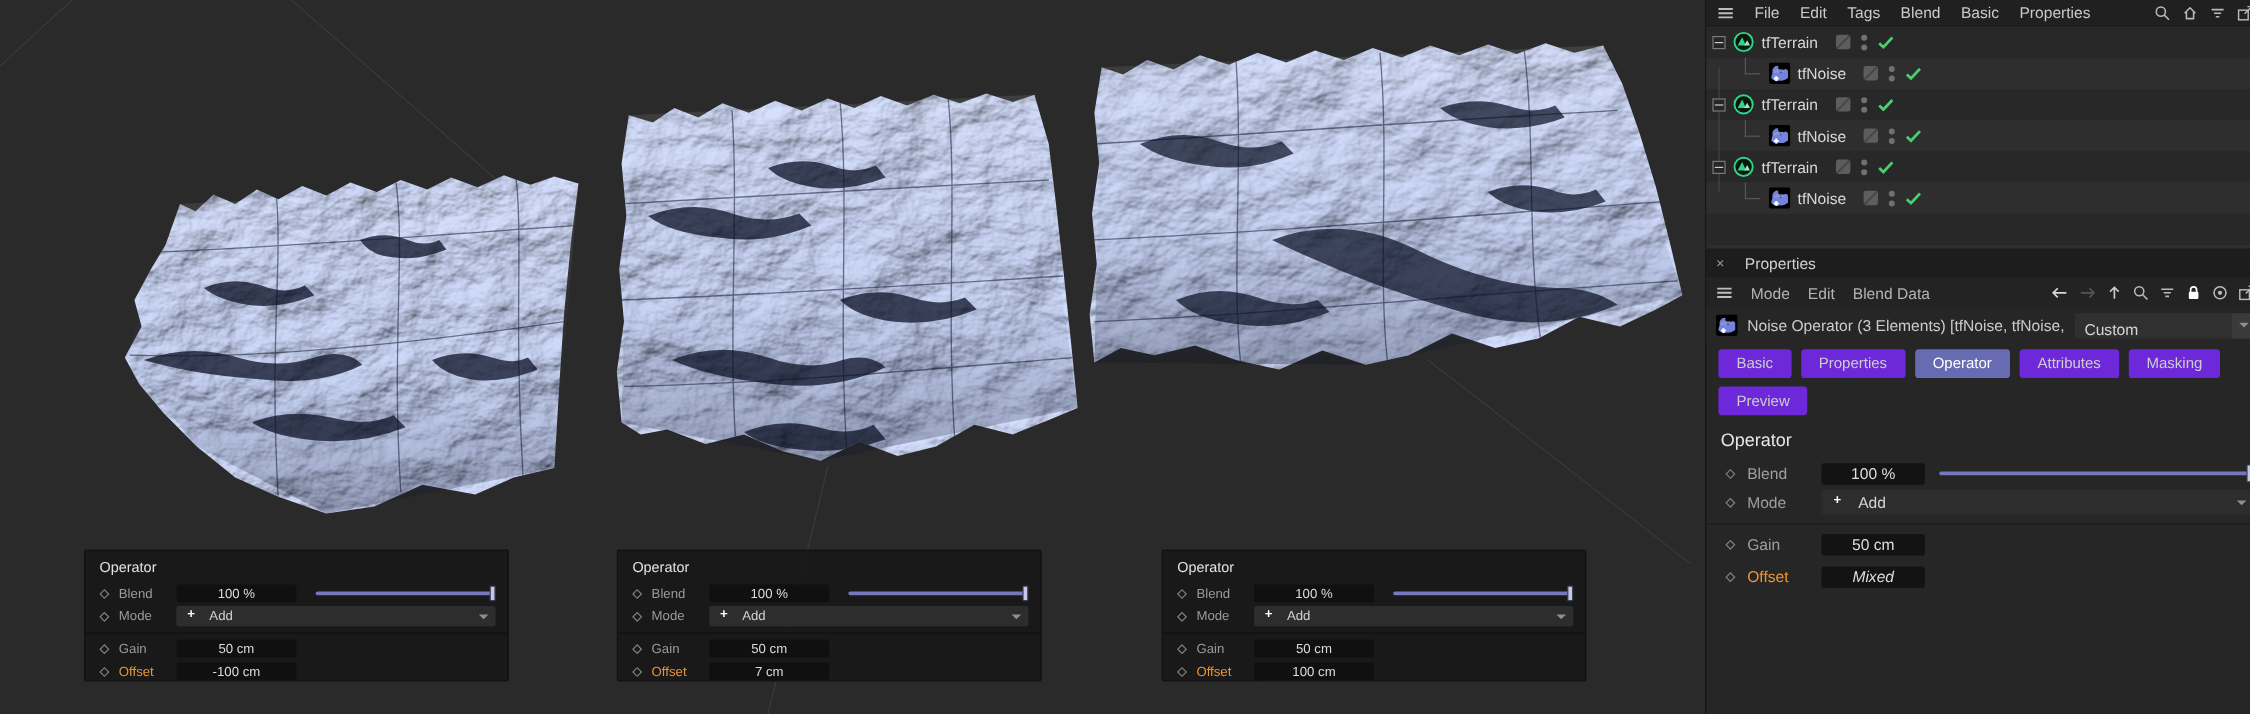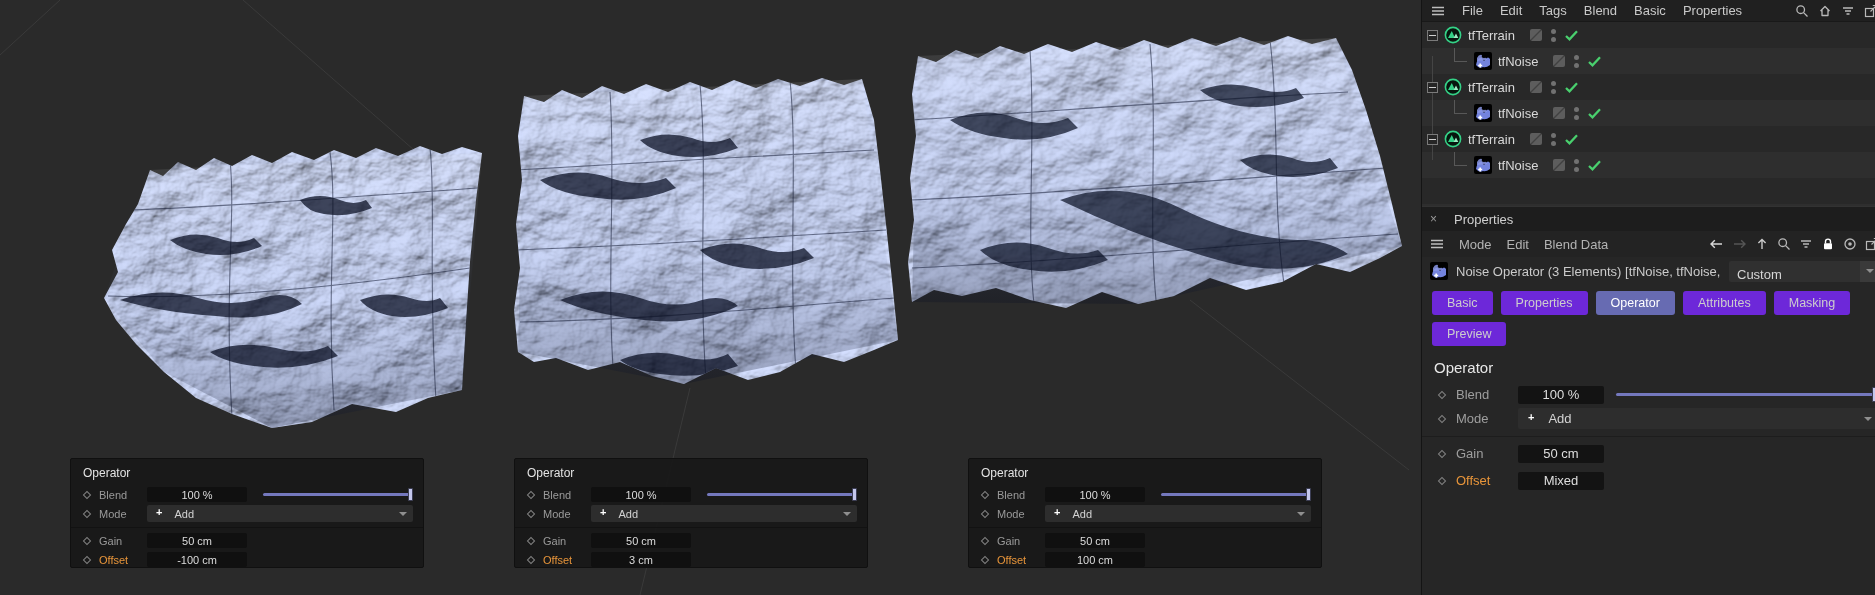--- a/index.html
+++ b/index.html
@@ -63,21 +63,21 @@
   .tab{height:24px;padding:0 15px;background:#6d28d9;border-radius:3px;color:#cdcdcd;font-size:12.5px;
        display:flex;align-items:center;white-space:nowrap}
   .tab.active{background:#676bb2;color:#fff}
 
   .section-title{color:#e8e8e8;font-size:15px;padding:13px 0 7px 12px}
   .arow{display:flex;align-items:center;height:23px;padding:0 9px 0 14px;gap:8px;font-size:13px;margin-bottom:1px}
   .alabel{color:#9e9e9e;width:54px;flex:none}
   .alabel.orange{color:#e8953a}
   .aval{width:86px;height:18px;background:#131313;border-radius:2px;color:#dedede;display:flex;
         align-items:center;justify-content:center;font-size:13px;flex:none}
-  .aval.italic{}
+  .aval.italic{font-style:italic}
   .aslider{flex:1;position:relative;height:15px;margin-left:4px}
   .aslider .track{top:6px}
   .aslider .handle{width:6px;height:15px}
   .adrop{flex:1;height:21px;background:#2d2d2d;border-radius:2px;display:flex;align-items:center;position:relative;
          color:#d4d4d4;font-size:13px;padding-left:10px;gap:14px}
   .adrop .caret{top:9px}
   .asep{height:1px;background:#1d1d1d;margin:6px 0 5px}
   .arow.offset{margin-top:4px}
 </style>
 </head>
@@ -246,21 +246,21 @@
     </div>
     <div class="psep"></div>
     <div class="prow">
       <span class="dia"></span>
       <span class="plabel">Gain</span>
       <span class="pval">50 cm</span>
     </div>
     <div class="prow">
       <span class="dia"></span>
       <span class="plabel orange">Offset</span>
-      <span class="pval">3 cm</span>
+      <span class="pval">7 cm</span>
     </div>
   </div>
 
   <div class="vpanel" style="left:968px">
     <div class="vp-title">Operator</div>
     <div class="prow">
       <span class="dia"></span>
       <span class="plabel">Blend</span>
       <span class="pval">100 %</span>
       <span class="slider">

